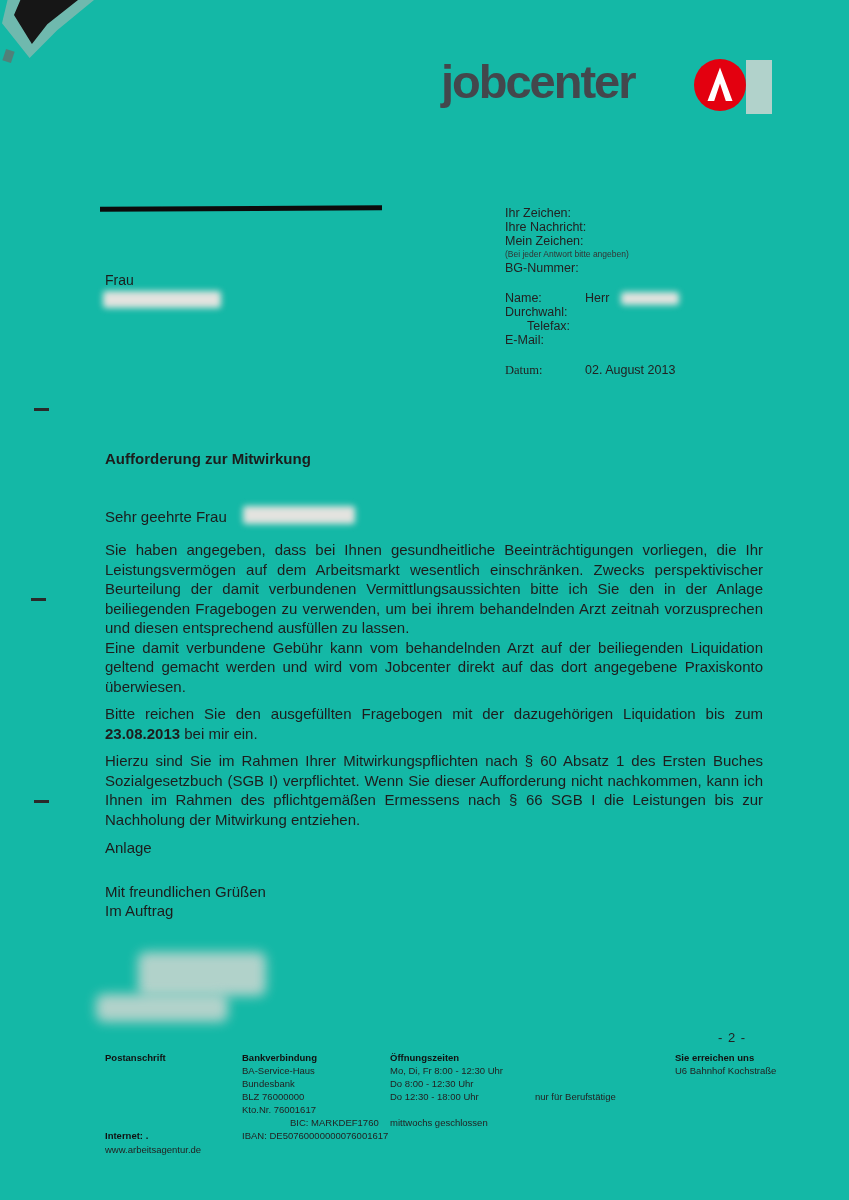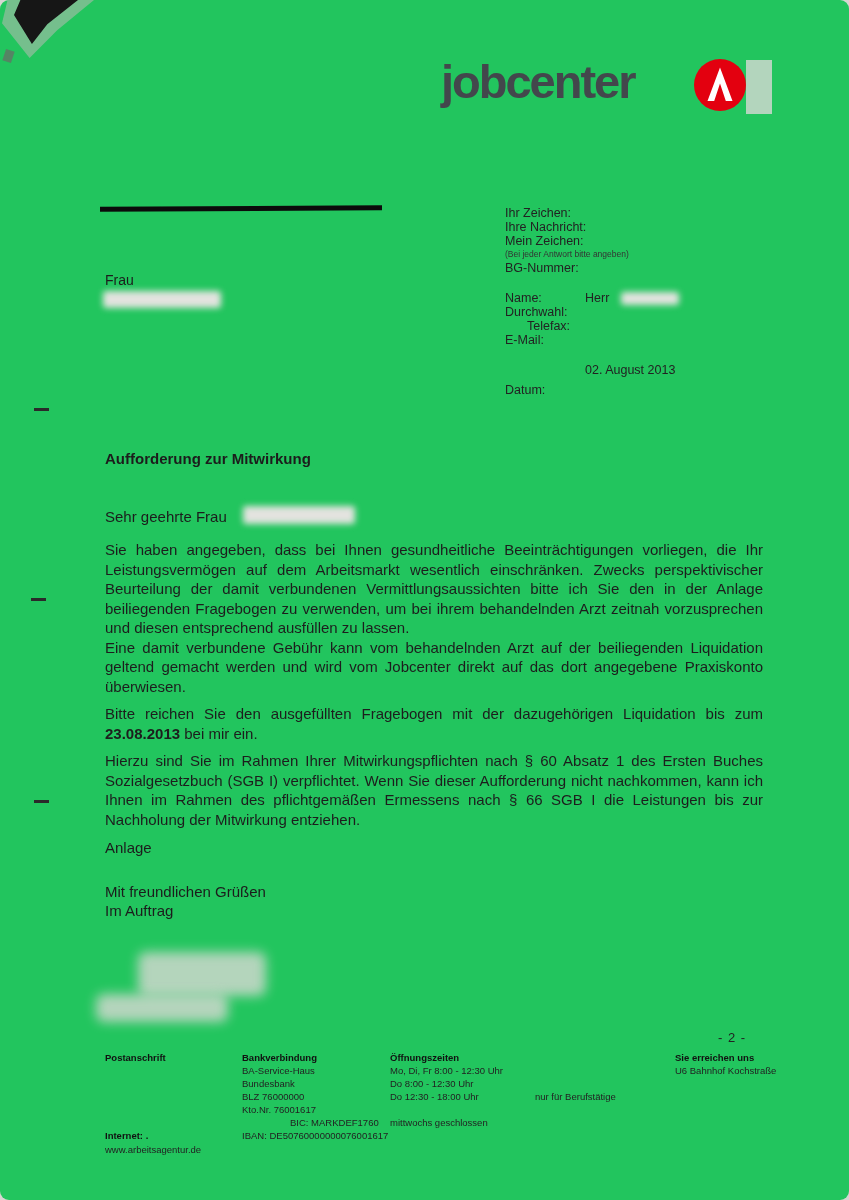--- a/index.html
+++ b/index.html
@@ -1,24 +1,23 @@
 <!DOCTYPE html>
 <html><head>
 <meta charset="utf-8">
 <style>
   html,body{margin:0;padding:0;background:#d6d6d2;}
   .page{
     position:relative;
     width:849px;height:1200px;
     margin:0 auto;
-    background:#22c55e;
+    background:#14b8a6;
     overflow:hidden;
     font-family:"Liberation Sans","DejaVu Sans",sans-serif;
     color:#1c1c1c;
-    border-radius:9px;
   }
   .abs{position:absolute;}
   
   .corner-halo{left:2px;top:0;width:92px;height:58px;background:#b9b9b4;opacity:.55;
     clip-path:polygon(6% 0,100% 0,60% 52%,30% 100%,0 40%);}
   .corner-mark{left:14px;top:0;width:64px;height:44px;background:#161616;
     clip-path:polygon(10% 0,100% 0,52% 55%,28% 100%,0 34%);}
   .edge-mark{left:4px;top:50px;width:9px;height:12px;background:#6a6a66;opacity:.7;transform:rotate(18deg);}
   .logo-smudge{left:746px;top:60px;width:26px;height:54px;background:#d8d8d4;opacity:.8;}
   
@@ -75,21 +74,21 @@
   <div class="abs info-note" style="left:505px;top:249px;">(Bei jeder Antwort bitte angeben)</div>
   <div class="abs info" style="left:505px;top:261px;">BG-Nummer:</div>
 
   <div class="abs info" style="left:505px;top:291px;">Name:</div>
   <div class="abs info" style="left:585px;top:291px;">Herr</div>
   <div class="abs blur" style="left:621px;top:292px;width:58px;height:13px;"></div>
   <div class="abs info" style="left:505px;top:305px;">Durchwahl:</div>
   <div class="abs info" style="left:505px;top:319px;margin-left:22px;">Telefax:</div>
   <div class="abs info" style="left:505px;top:333px;">E-Mail:</div>
 
-  <div class="abs info" style="left:505px;top:383px;">Datum:</div>
+  <div class="abs info" style="left:505px;top:363px;font-family:Liberation Serif, serif;">Datum:</div>
   <div class="abs info" style="left:585px;top:363px;">02. August 2013</div>
 
   <div class="abs foldmark" style="left:34px;top:408px;"></div>
   <div class="abs foldmark" style="left:31px;top:598px;"></div>
   <div class="abs foldmark" style="left:34px;top:800px;"></div>
 
   <div class="abs subject">Aufforderung zur Mitwirkung</div>
   <div class="abs salutation">Sehr geehrte Frau</div>
   <div class="abs blur" style="left:243px;top:506px;width:112px;height:18px;"></div>
 

